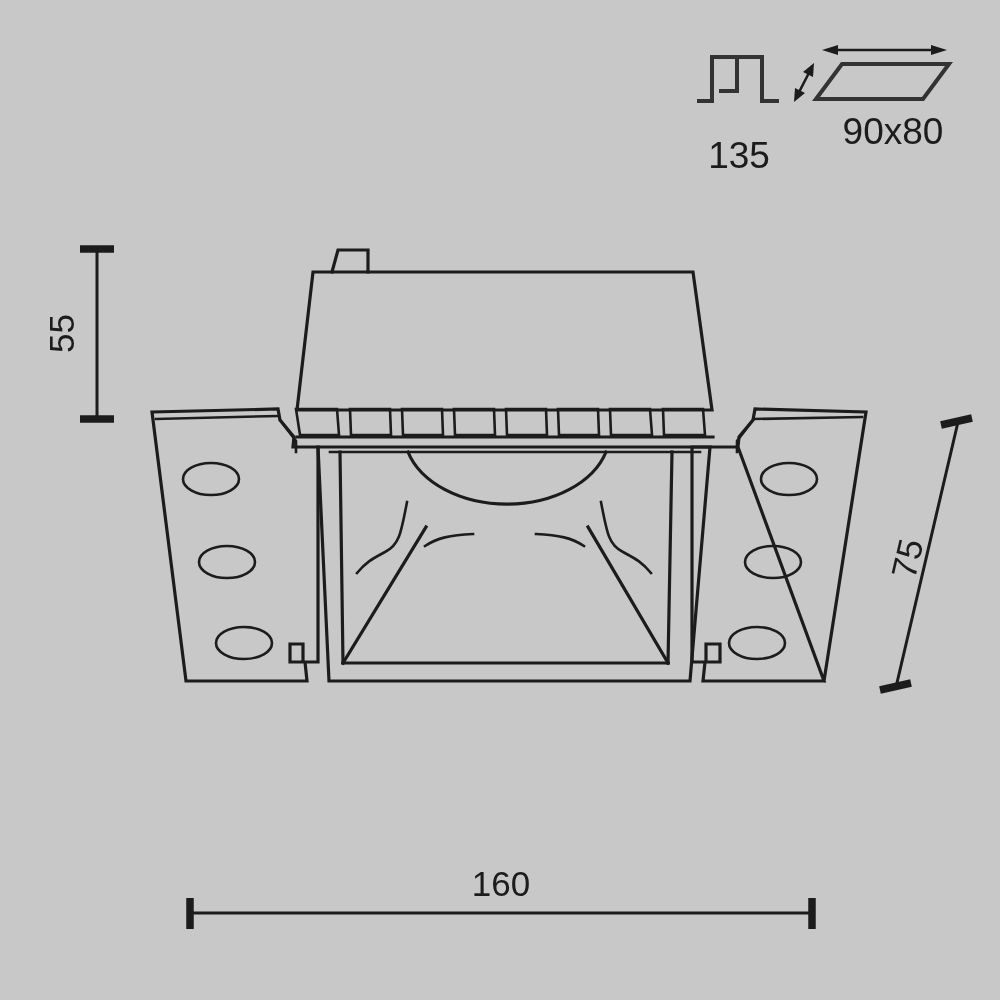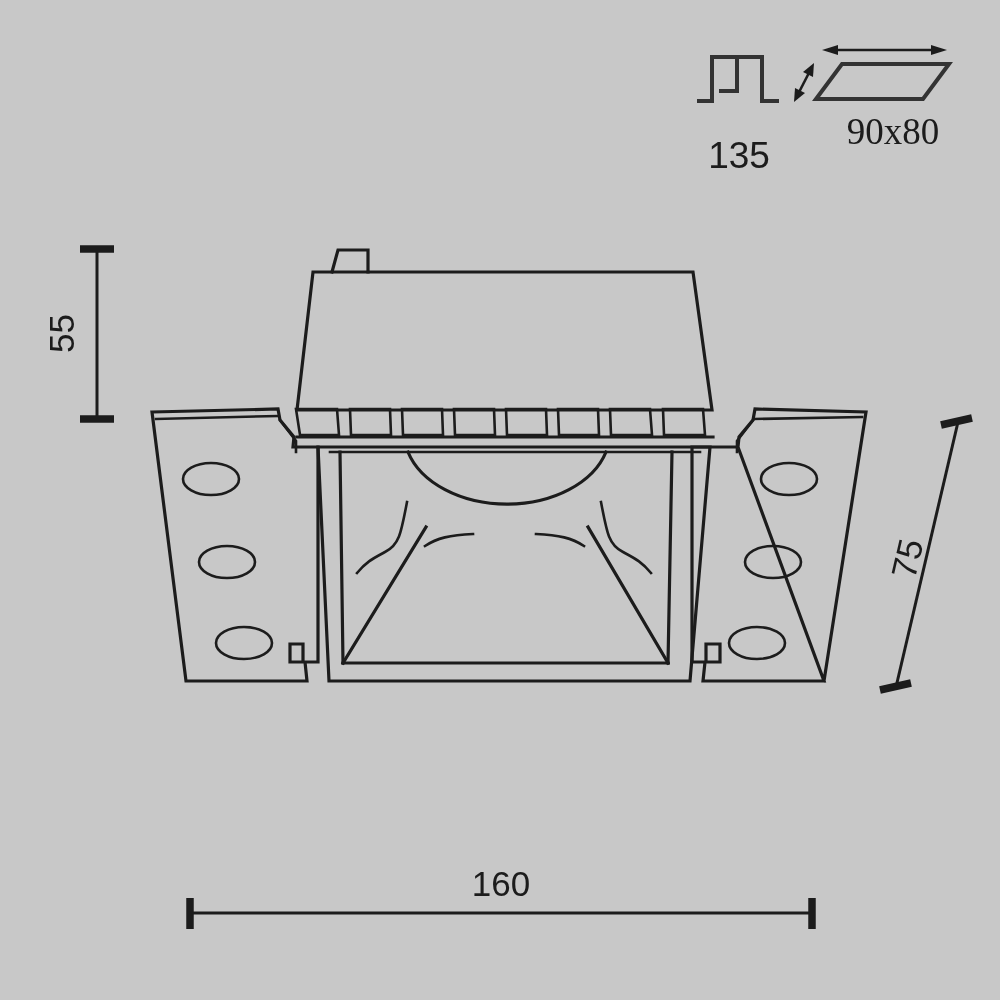--- a/index.html
+++ b/index.html
@@ -181,21 +181,21 @@
       <line class="ln-tick" x1="812" y1="898" x2="812" y2="929"></line>
     </g>
 
   </svg>
 
   <div style="position:absolute; left:694px; top:113px; width:90px; text-align:center;
               font-size:37px; color:#1c1c1c; font-family:'Liberation Sans',sans-serif;
               line-height:1;margin-top:24px;">135</div>
 
   <div style="position:absolute; left:818px; top:113px; width:150px; text-align:center;
-              font-size:37px; color:#1c1c1c; font-family:Liberation Serif, serif;
+              font-size:37px; color:#1c1c1c; font-family:Liberation Sans, sans-serif;
               line-height:1;">90x80</div>
 
   <div style="position:absolute; left:41px; top:316px; width:40px; text-align:center;
               font-size:35px; color:#1c1c1c; font-family:'Liberation Sans',sans-serif;
               line-height:1; transform:rotate(-90deg); transform-origin:50% 50%;">55</div>
 
   <div style="position:absolute; left:885px; top:541px; width:44px; text-align:center;
               font-size:35px; color:#1c1c1c; font-family:'Liberation Sans',sans-serif;
               line-height:1; transform:rotate(-77deg); transform-origin:50% 50%;">75</div>
 

